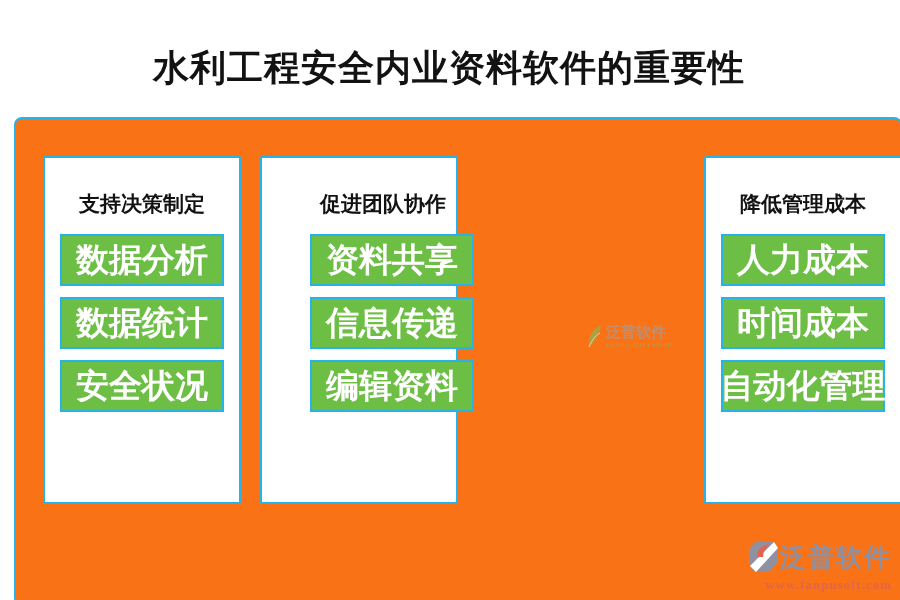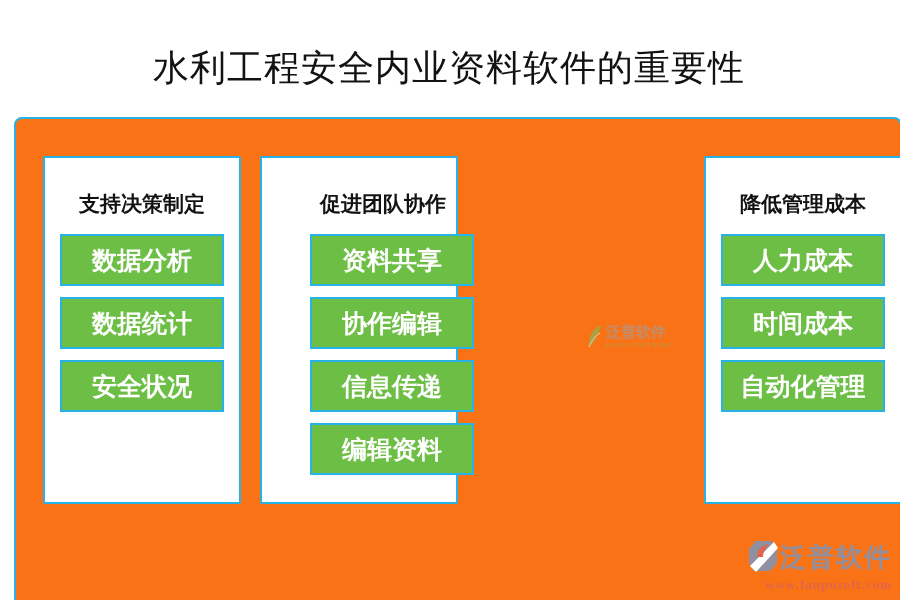--- a/index.html
+++ b/index.html
@@ -11,21 +11,21 @@
   }
   *{box-sizing:border-box;}
   html,body{margin:0;padding:0;}
   body{
     width:900px;height:600px;position:relative;overflow:hidden;
     background:#ffffff;
     font-family:"Liberation Serif","DejaVu Serif",serif;
   }
   .title{
     position:absolute;top:44px;left:0;width:898px;margin:0;
-    text-align:center;font-size:36px;font-weight:normal;color:var(--ink);
+    text-align:center;font-size:36px;font-weight:bold;color:var(--ink);
     letter-spacing:1px;
   }
   .outer-box{
     position:absolute;left:6px;top:117px;width:888px;height:489px;
     border:2px solid var(--cyan);border-radius:8px;background:#f97316;margin-left:8px;
   }
   .column{
     position:absolute;top:37px;width:198px;height:348px;
     border:2px solid var(--cyan);border-radius:2px;background:#ffffff;
   }
@@ -35,21 +35,21 @@
   .col-4{left:688px;}
   .col-header{
     margin:32px 6px 16px;text-align:center;
     font-size:21px;font-weight:bold;color:var(--ink);line-height:28px;
     white-space:nowrap;
   }
   .btn{
     width:164px;height:52px;margin:0 auto 11px;
     background:var(--green);border:2px solid var(--cyan);
     display:flex;align-items:center;justify-content:center;
-    color:#ffffff;font-size:25px;font-weight:bold;
+    color:#ffffff;font-size:33px;font-weight:bold;
     white-space:nowrap;cursor:pointer;
   }
   .watermark{
     position:absolute;left:586px;top:324px;z-index:5;
     display:flex;align-items:flex-start;opacity:0.6;
     pointer-events:none;
   }
   .watermark .wm-texts{margin-left:3px;}
   .wm-name{
     font-size:15px;color:#9aa0ab;font-weight:bold;line-height:17px;
@@ -83,21 +83,20 @@
   <div class="column col-1">
     <div class="col-header">支持决策制定</div>
     <div class="btn">数据分析</div>
     <div class="btn">数据统计</div>
     <div class="btn">安全状况</div>
   </div>
 
   <div class="column col-2">
     <div class="col-header">促进团队协作</div>
     <div class="btn">资料共享</div>
-    <div class="btn">协作编辑</div>
     <div class="btn">信息传递</div>
     <div class="btn">编辑资料</div>
   </div>
 
 
   <div class="column col-4">
     <div class="col-header">降低管理成本</div>
     <div class="btn">人力成本</div>
     <div class="btn">时间成本</div>
     <div class="btn">自动化管理</div>

